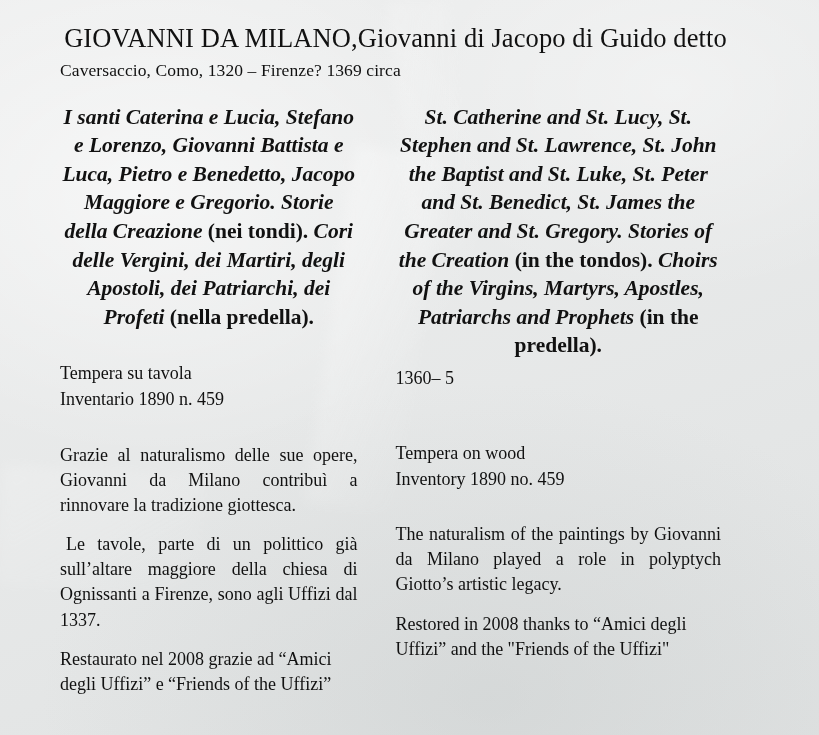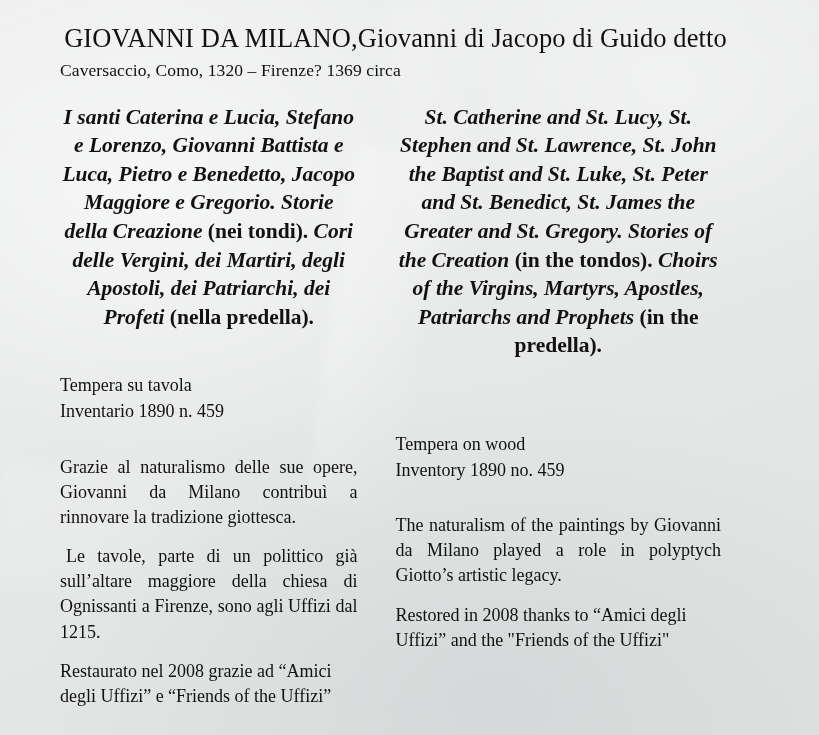--- a/index.html
+++ b/index.html
@@ -83,23 +83,23 @@
 
   .date {
     font-size: 18px;
     margin-top: 26px;
   }
   .date.en { margin-top: 8px; }
 
   .medium {
     font-size: 18px;
     line-height: 1.42;
-    margin-top: 42px;
+    margin-top: 30px;
   }
-  .medium.en { margin-top: 72px; }
+  .medium.en { margin-top: 52px; }
 
   .blurb {
     font-size: 18px;
     line-height: 1.40;
     margin-top: 30px;
     text-align: justify;
   }
   .blurb.en { margin-top: 30px; }
   .blurb p { margin: 0; }
   .blurb p + p { margin-top: 14px; }
@@ -125,33 +125,34 @@
       </p>
 
 
       <div class="medium">
         <div>Tempera su tavola</div>
         <div>Inventario 1890 n. 459</div>
       </div>
 
       <div class="blurb">
         <p>Grazie al naturalismo delle sue opere, Giovanni da Milano contribuì a rinnovare la tradizione giottesca.</p>
-        <p class="indent">Le tavole, parte di un polittico già sull’altare maggiore della chiesa di Ognissanti a Firenze, sono agli Uffizi dal 1215.</p>
+        <p class="indent">Le tavole, parte di un polittico già sull’altare maggiore della chiesa di Ognissanti a Firenze, sono agli Uffizi dal 1337.</p>
         <p class="nojust">Restaurato nel 2008 grazie ad “Amici degli Uffizi” e “Friends of the Uffizi”</p>
       </div>
     </div>
 
     <div class="col col-en">
       <p class="work-title">
         <span>St. Catherine and St. Lucy, St. Stephen and St. Lawrence, St. John the Baptist and St. Luke, St. Peter and St. Benedict, St. James the Greater and St. Gregory. Stories of the Creation</span>
         <span class="rom">(in the tondos).</span>
         <span>Choirs of the Virgins, Martyrs, Apostles, Patriarchs and Prophets</span>
         <span class="rom">(in the predella).</span>
       </p>
 
+      <div class="date en">1360– 5</div>
 
       <div class="medium en">
         <div>Tempera on wood</div>
         <div>Inventory 1890 no. 459</div>
       </div>
 
       <div class="blurb en">
         <p>The naturalism of the paintings by Giovanni da Milano played a role in polyptych Giotto’s artistic legacy.</p>
         <p class="nojust">Restored in 2008 thanks to “Amici degli Uffizi” and the "Friends of the Uffizi"</p>
       </div>

